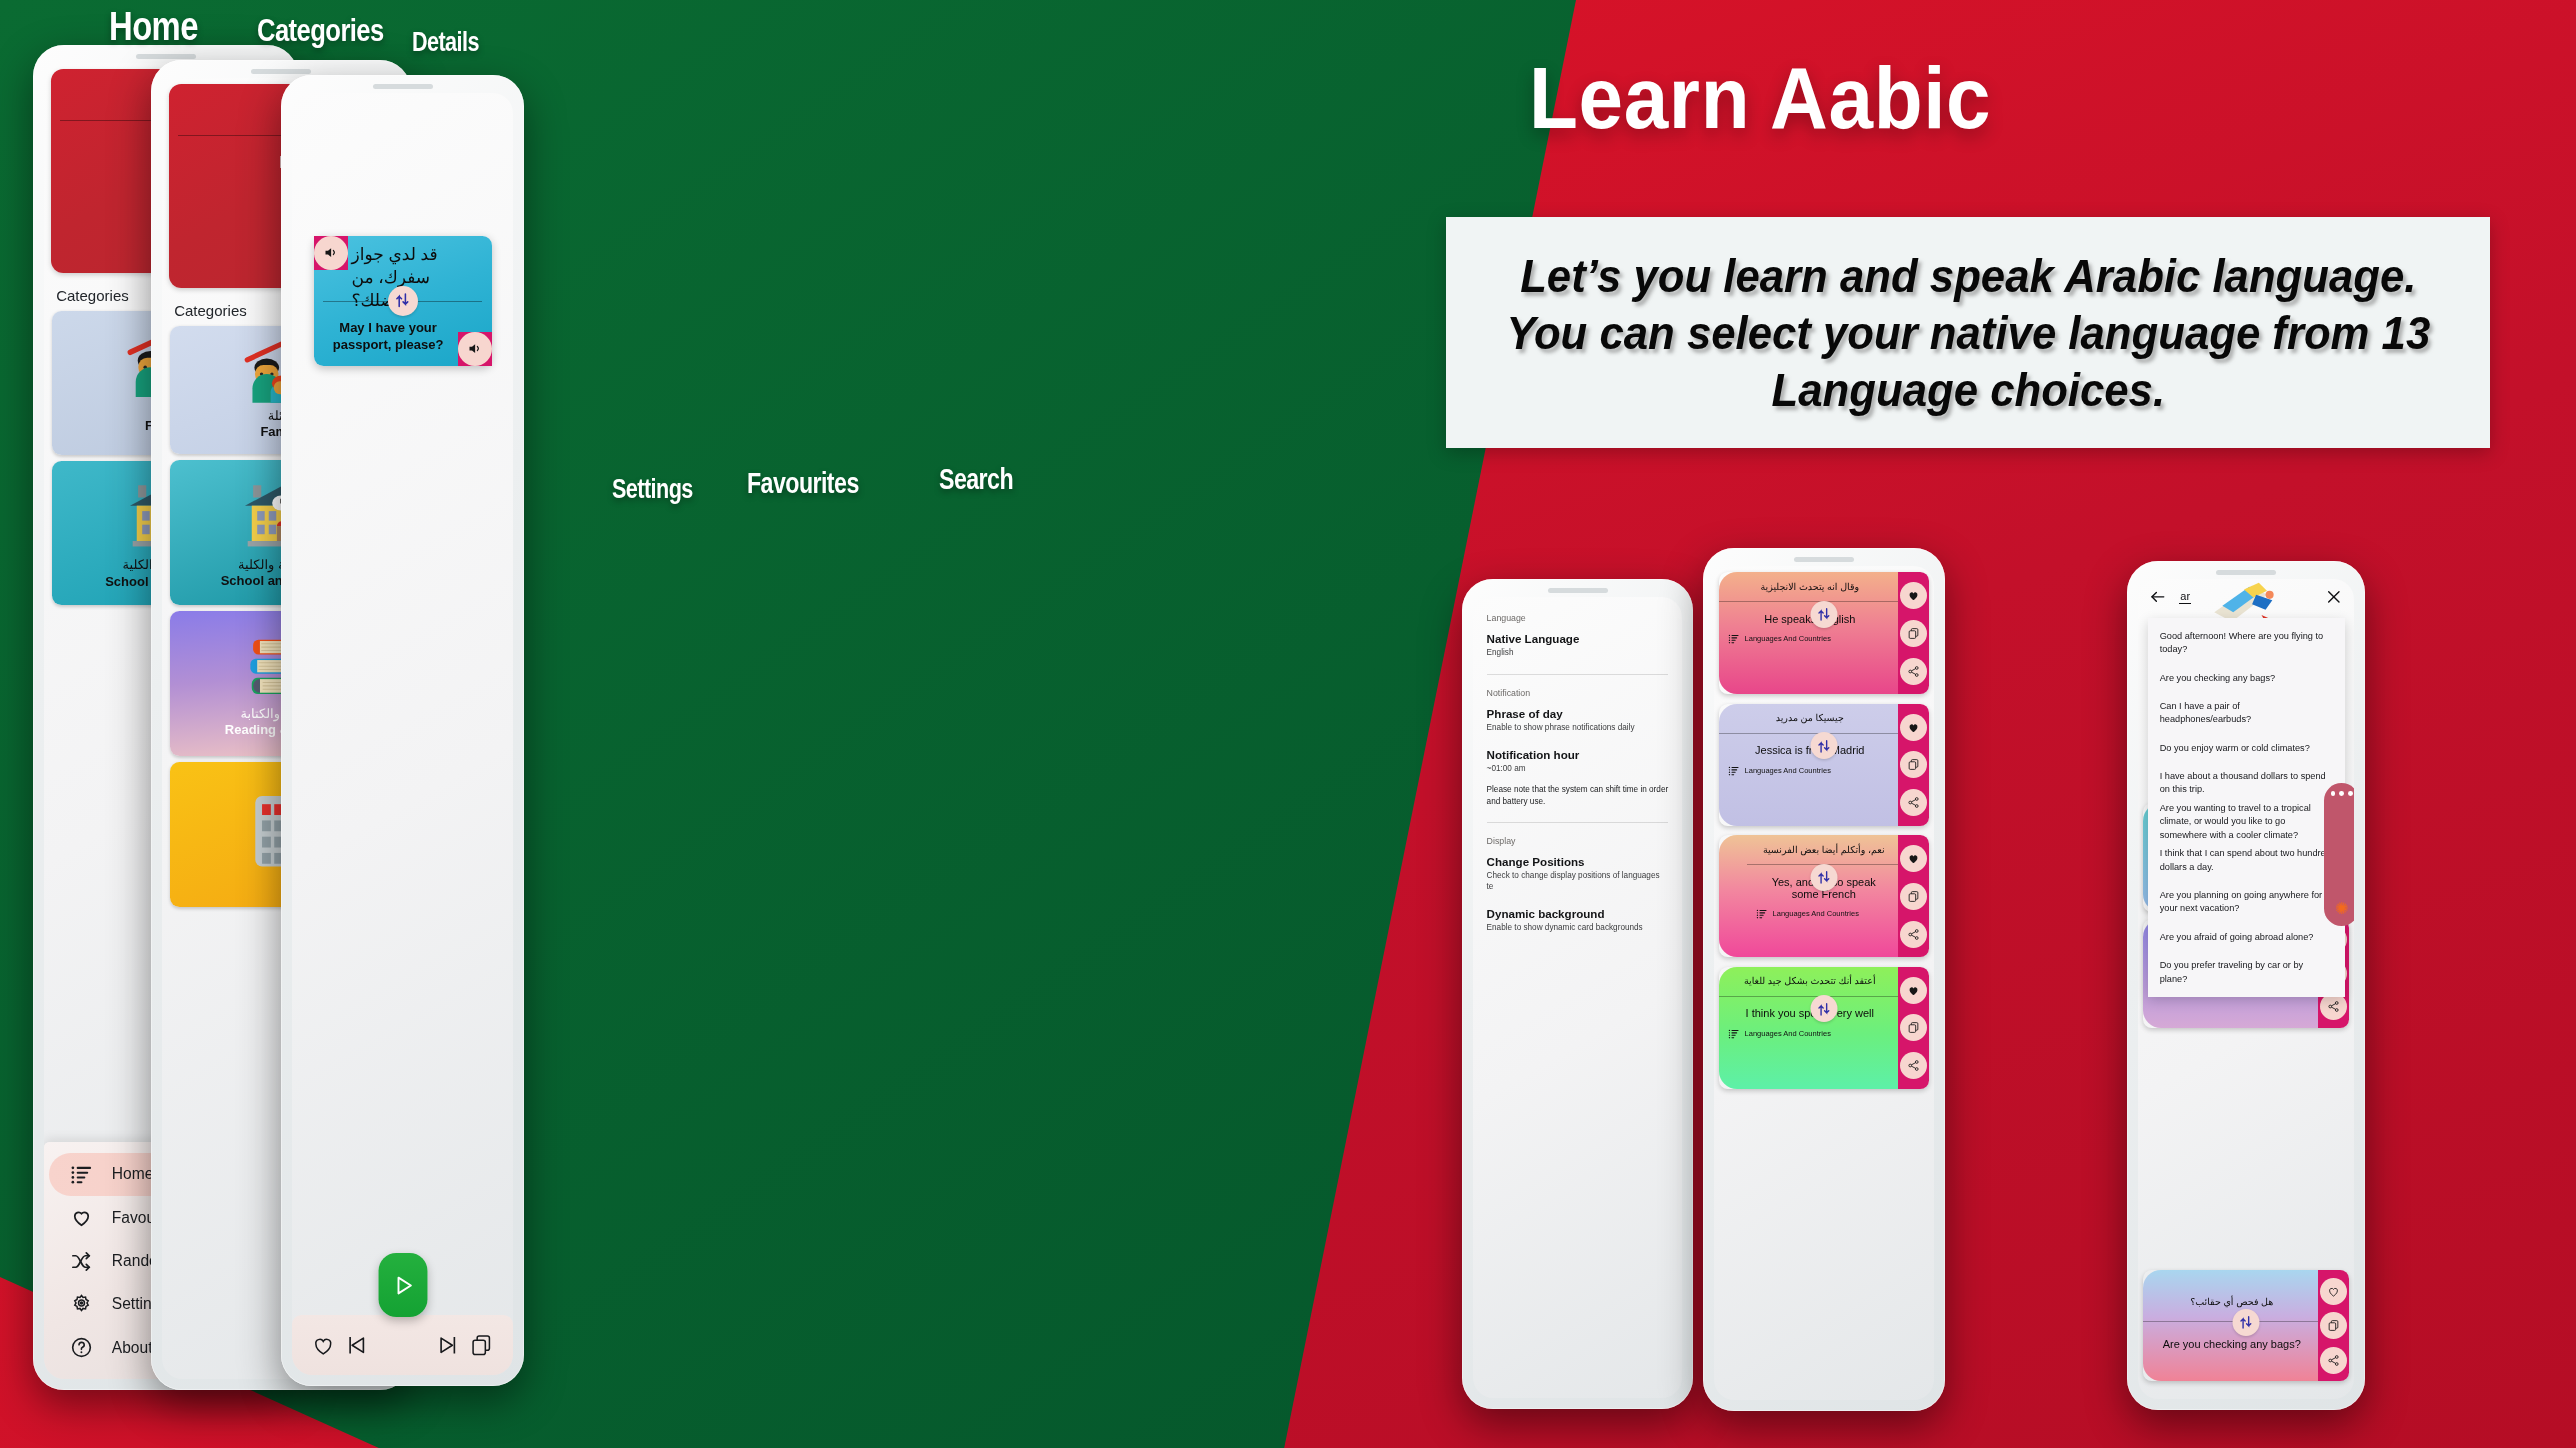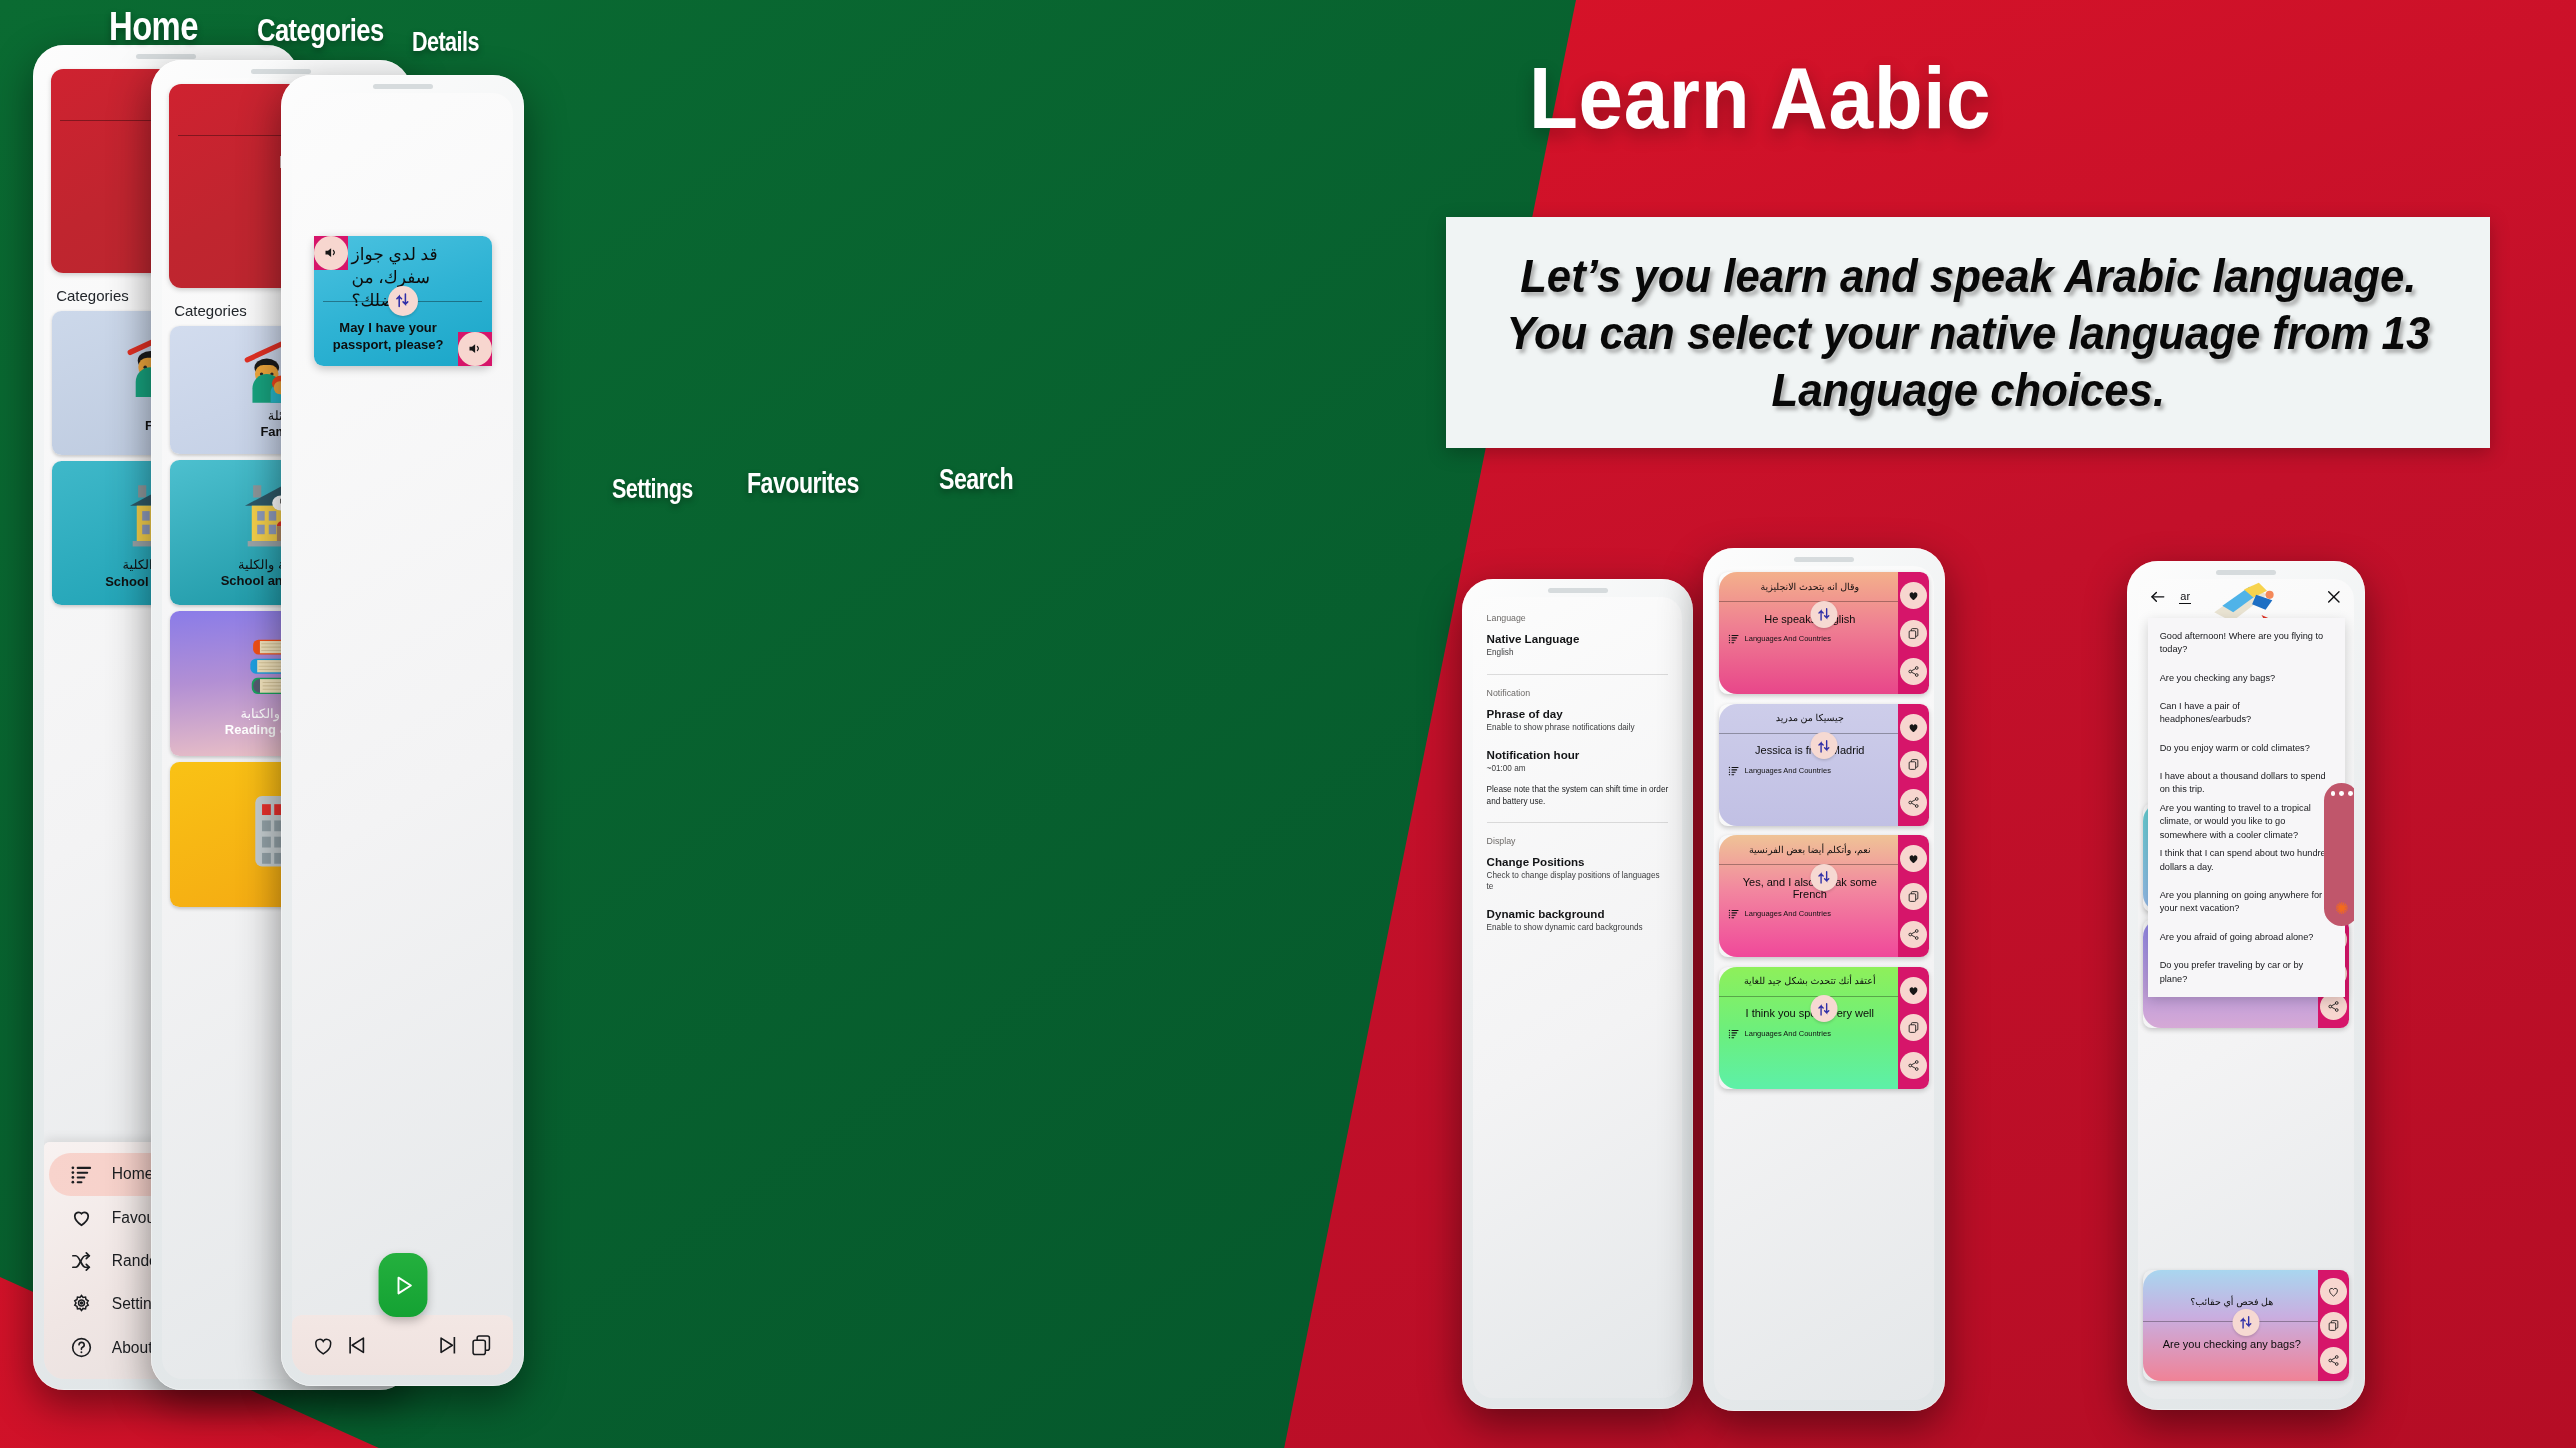--- a/index.html
+++ b/index.html
@@ -710,21 +710,21 @@
                 <circle cx="6" cy="12" r="2.5"></circle>
                 <circle cx="18" cy="18.5" r="2.5"></circle>
                 <path d="M8.2 10.8l7.6-4"></path>
                 <path d="M8.2 13.2l7.6 4"></path>
               </svg>
             </span>
         </div>
       </div>
 
       <div class="fav-card" style="height:122px;">
-        <div class="fav-inner" style="background:linear-gradient(180deg,#efc396 0%,#f2879f 45%,#f0489a 100%);">
+        <div class="fav-inner" style="background:linear-gradient(180deg,#efc396 0%,#f2879f 45%,#f0489a 100%);padding-left:28px;">
           <div class="fav-ar">نعم، وأتكلم أيضا بعض الفرنسية</div>
           <div class="fav-rule"></div>
           <div class="fav-en">Yes, and I also speak some French</div>
           <div class="fav-tag">
             <svg viewBox="0 0 24 24" fill="#121212">
                 <circle cx="3" cy="5" r="1.4"></circle>
                 <rect x="7" y="4" width="15" height="2.2" rx="1"></rect>
                 <circle cx="3" cy="10" r="1.4"></circle>
                 <rect x="7" y="9" width="12" height="2.2" rx="1"></rect>
                 <circle cx="3" cy="15" r="1.4"></circle>

